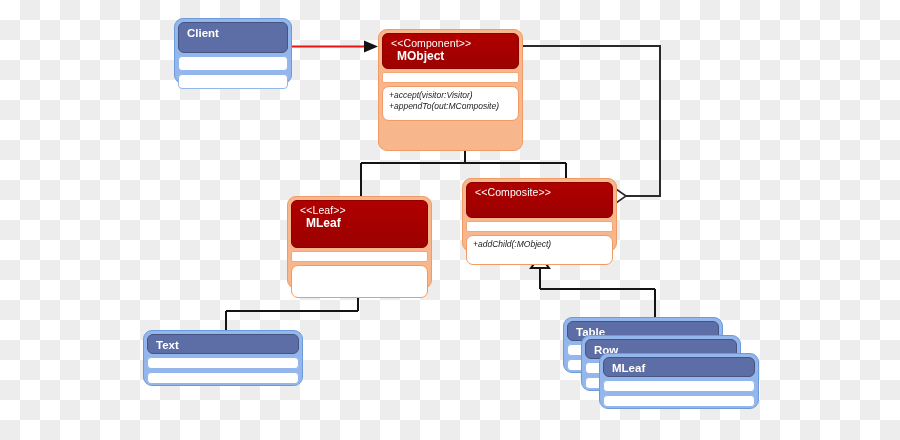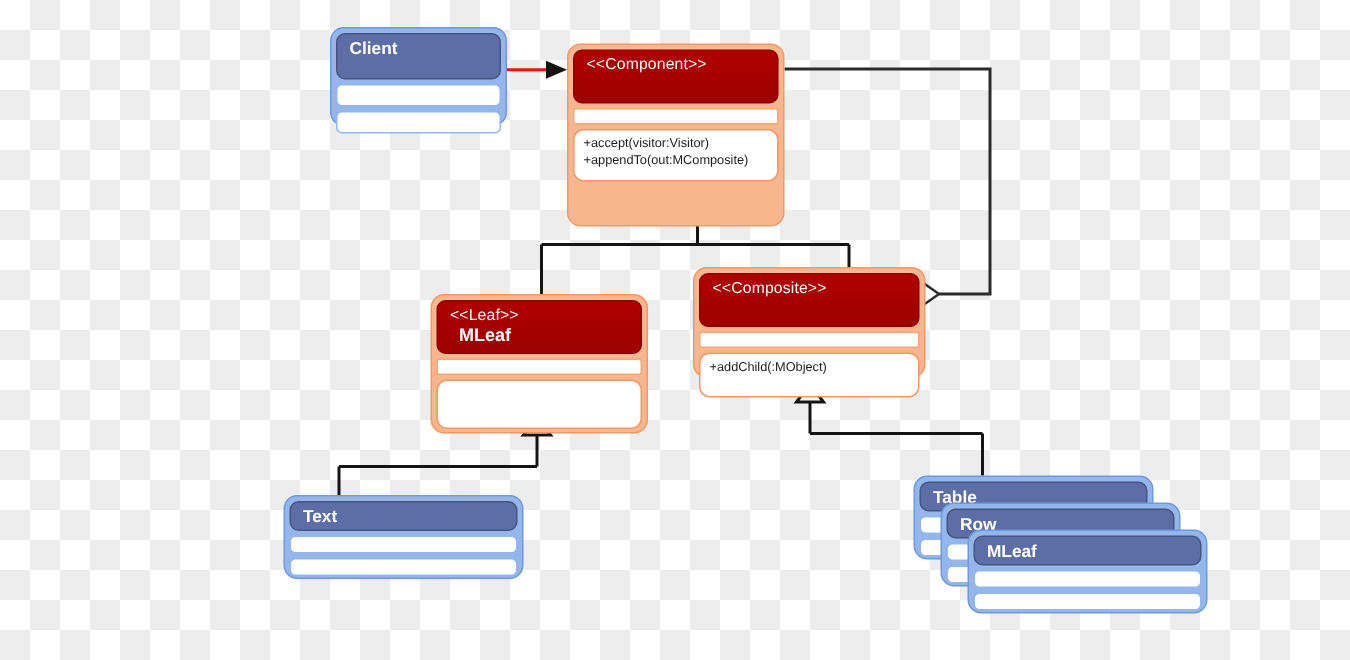--- a/index.html
+++ b/index.html
@@ -70,21 +70,20 @@
     background: #ffffff;
     margin-top: 3px;
     overflow: hidden;
   }
 
   
   .blue {
     background: #93b7ec;
     border: 1px solid #6f9ada;
     box-shadow: 0 0 0 0 rgba(0,0,0,0);
-    margin-left: 46px;
   }
   .blue .hdr {
     background: #5c6ea5;
     border: 1px solid #46557f;
   }
   .blue .compartment {
     border: 1px solid #93b7ec;
     border-radius: 4px;
     height: 15px;
   }
@@ -105,20 +104,21 @@
     height: 11px;
   }
   .red .compartment.ops {
     border: 1px solid #f09a66;
     border-radius: 7px;
     padding: 3px 6px 3px 6px;
   }
   .op-line {
     display: block;
     font-size: 8.5px;
+    font-style: italic;
     color: #1b1b1b;
     line-height: 1.3;
     white-space: nowrap;
   }
 </style>
 </head>
 <body>
 
 <div id="canvas">
 
@@ -166,30 +166,31 @@
     <div class="hdr" style="height:31px;">
       <span class="cname solo">Client</span>
     </div>
     <div class="compartment"></div>
     <div class="compartment"></div>
   </div>
 
   <div class="uml-class red" style="left:378px; top:29px; width:145px; height:122px;">
     <div class="hdr" style="height:36px;">
       <span class="stereo">&lt;&lt;Component&gt;&gt;</span>
+      <span class="cname">MObject</span>
     </div>
     <div class="compartment thin"></div>
     <div class="compartment ops" style="height:35px;">
       <span class="op-line">+accept(visitor:Visitor)</span>
       <span class="op-line">+appendTo(out:MComposite)</span>
     </div>
   </div>
 
   <div class="uml-class red" style="left:287px; top:196px; width:145px; height:93px;">
-    <div class="hdr" style="height:36px;">
+    <div class="hdr" style="height:48px;">
       <span class="stereo">&lt;&lt;Leaf&gt;&gt;</span>
       <span class="cname">MLeaf</span>
     </div>
     <div class="compartment thin"></div>
     <div class="compartment ops" style="height:33px;"></div>
   </div>
 
   <div class="uml-class red" style="left:462px; top:178px; width:155px; height:74px;">
     <div class="hdr" style="height:36px;">
       <span class="stereo">&lt;&lt;Composite&gt;&gt;</span>

